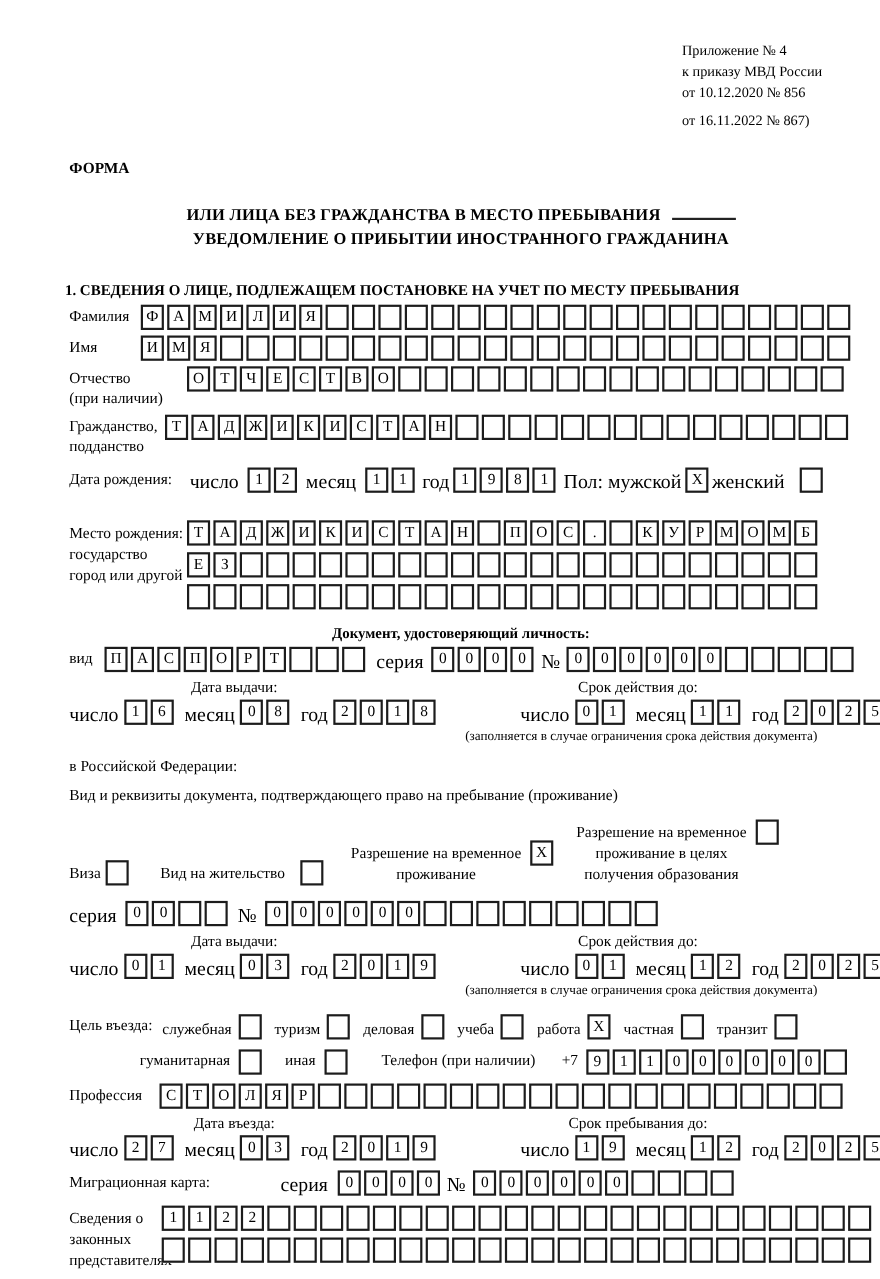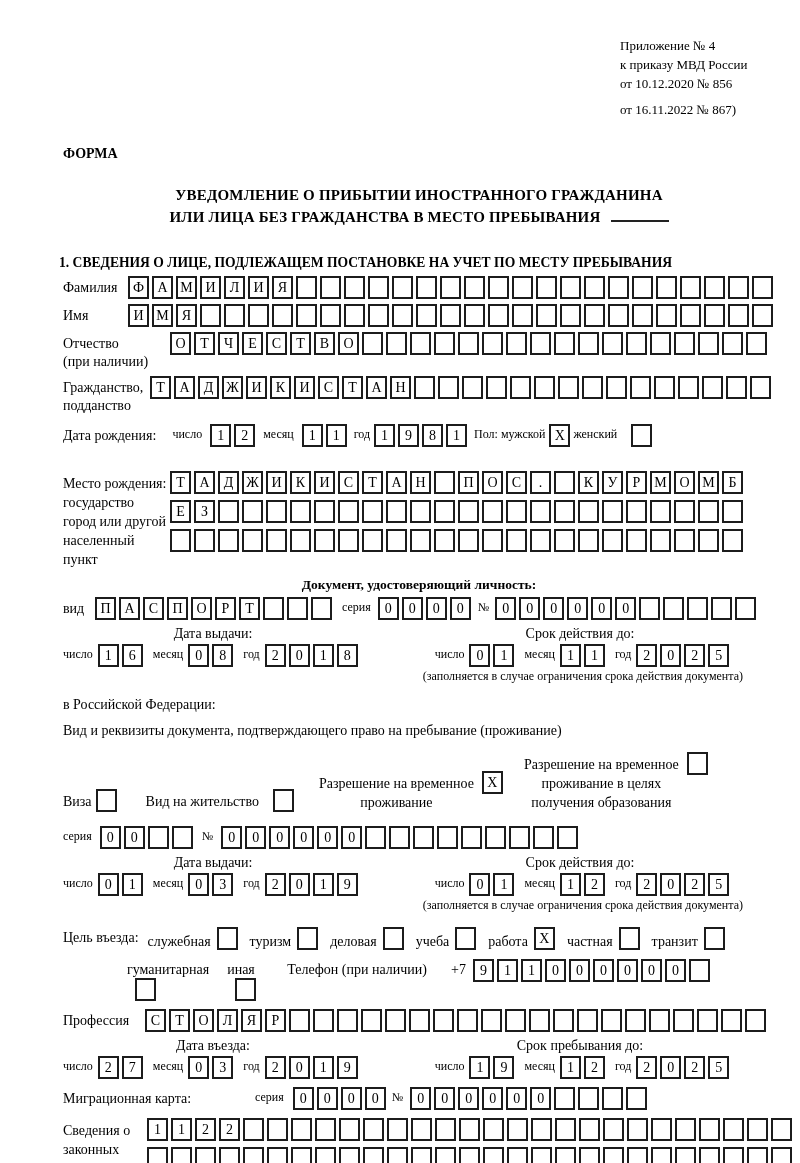--- a/index.html
+++ b/index.html
@@ -19,21 +19,21 @@
   .sect{font-weight:bold;font-size:13.6px;margin-top:27px;margin-left:-4px;}
   
   .frow{display:flex;align-items:flex-start;margin-top:5px;font-size:14px;}
   .flabel{flex:0 0 auto;padding-top:3px;line-height:18px;}
   .boxrow{display:flex;flex-wrap:nowrap;}
   .cell{
     flex:0 0 auto;box-sizing:border-box;width:21px;height:23px;margin-right:3px;
     border:2px solid #1c1c1c;display:inline-flex;align-items:center;justify-content:center;
     font-size:14px;line-height:1;background:#fff;
   }
-  .lbl{font-size:12px;padding-top:3px;}
+  .lbl{font-size:18px;padding-top:3px;}
   
   .dateheads{display:flex;font-size:14px;margin-top:6px;}
   .dh-left{width:300px;text-align:center;}
   .dh-right{width:310px;margin-left:62px;text-align:center;}
   .daterow{display:flex;margin-top:2px;font-size:14px;}
   .dg{display:flex;align-items:flex-start;}
   .dg .lbl{margin-right:5px;}
   .dg .boxrow{margin-right:7px;}
   .dg-right{margin-left:67px;}
   .fill-note{font-size:12px;text-align:right;padding-right:32px;margin-top:2px;}
@@ -44,21 +44,21 @@
   .opt{display:flex;align-items:flex-start;}
   .opt .cell{margin-left:8px;}
   .opt .olabel{line-height:19px;padding-top:3px;}
   .opt .olabel.center{text-align:center;}
   
   .purpose{display:flex;align-items:flex-start;margin-top:14px;font-size:14px;flex-wrap:nowrap;}
   .purpose .pair{display:flex;align-items:flex-end;margin-left:9px;}
   .purpose .pair .cell{margin-left:6px;}
   .purpose .plabel{padding-top:3px;}
   .phone-row{display:flex;align-items:flex-start;margin-top:9px;font-size:14px;padding-left:64px;}
-  .phone-row .pair{display:flex;align-items:flex-start;margin-right:18px;flex-direction:column;}
+  .phone-row .pair{display:flex;align-items:flex-start;margin-right:18px;}
   .phone-row .pair .cell{margin-left:8px;}
   .phone-row .plabel{padding-top:3px;}
   .phone-prefix{padding-top:3px;margin:0 7px 0 24px;}
   
   .mlabel{flex:0 0 auto;font-size:14px;line-height:19px;padding-top:3px;}
   .rows3 .boxrow{margin-bottom:6px;}
 </style>
 </head>
 <body>
 
@@ -68,24 +68,24 @@
     <div>Приложение № 4</div>
     <div>к приказу МВД России</div>
     <div>от 10.12.2020 № 856</div>
     <div class="edition">
       <div>от 16.11.2022 № 867)</div>
     </div>
   </div>
   <div class="forma">ФОРМА</div>
 
   <div class="title">
-    <div>УВЕДОМЛЕНИЕ О ПРИБЫТИИ ИНОСТРАННОГО ГРАЖДАНИНА</div>
     <div>
       <span>ИЛИ ЛИЦА БЕЗ ГРАЖДАНСТВА В МЕСТО ПРЕБЫВАНИЯ</span><span class="blank"></span>
     </div>
+    <div>УВЕДОМЛЕНИЕ О ПРИБЫТИИ ИНОСТРАННОГО ГРАЖДАНИНА</div>
   </div>
 
   <div class="sect">1. СВЕДЕНИЯ О ЛИЦЕ, ПОДЛЕЖАЩЕМ ПОСТАНОВКЕ НА УЧЕТ ПО МЕСТУ ПРЕБЫВАНИЯ</div>
 
   <div class="frow">
     <div class="flabel" style="width:65px">Фамилия</div>
     <div class="boxrow">
         <span class="cell">Ф</span>
         <span class="cell">А</span>
         <span class="cell">М</span>
@@ -241,21 +241,20 @@
     <span class="cell" style="margin-left:4px">X</span>
     <span class="lbl" style="">женский</span>
     <span class="cell" style="margin-left:14px"></span>
   </div>
 
   <div class="frow" style="margin-top:24px">
     <div class="mlabel" style="width:107px">
       <div>Место рождения:</div>
       <div>государство</div>
       <div>город или другой</div>
-      <div>населенный пункт</div>
     </div>
     <div class="rows3">
       <div class="boxrow">
           <span class="cell">Т</span>
           <span class="cell">А</span>
           <span class="cell">Д</span>
           <span class="cell">Ж</span>
           <span class="cell">И</span>
           <span class="cell">К</span>
           <span class="cell">И</span>

